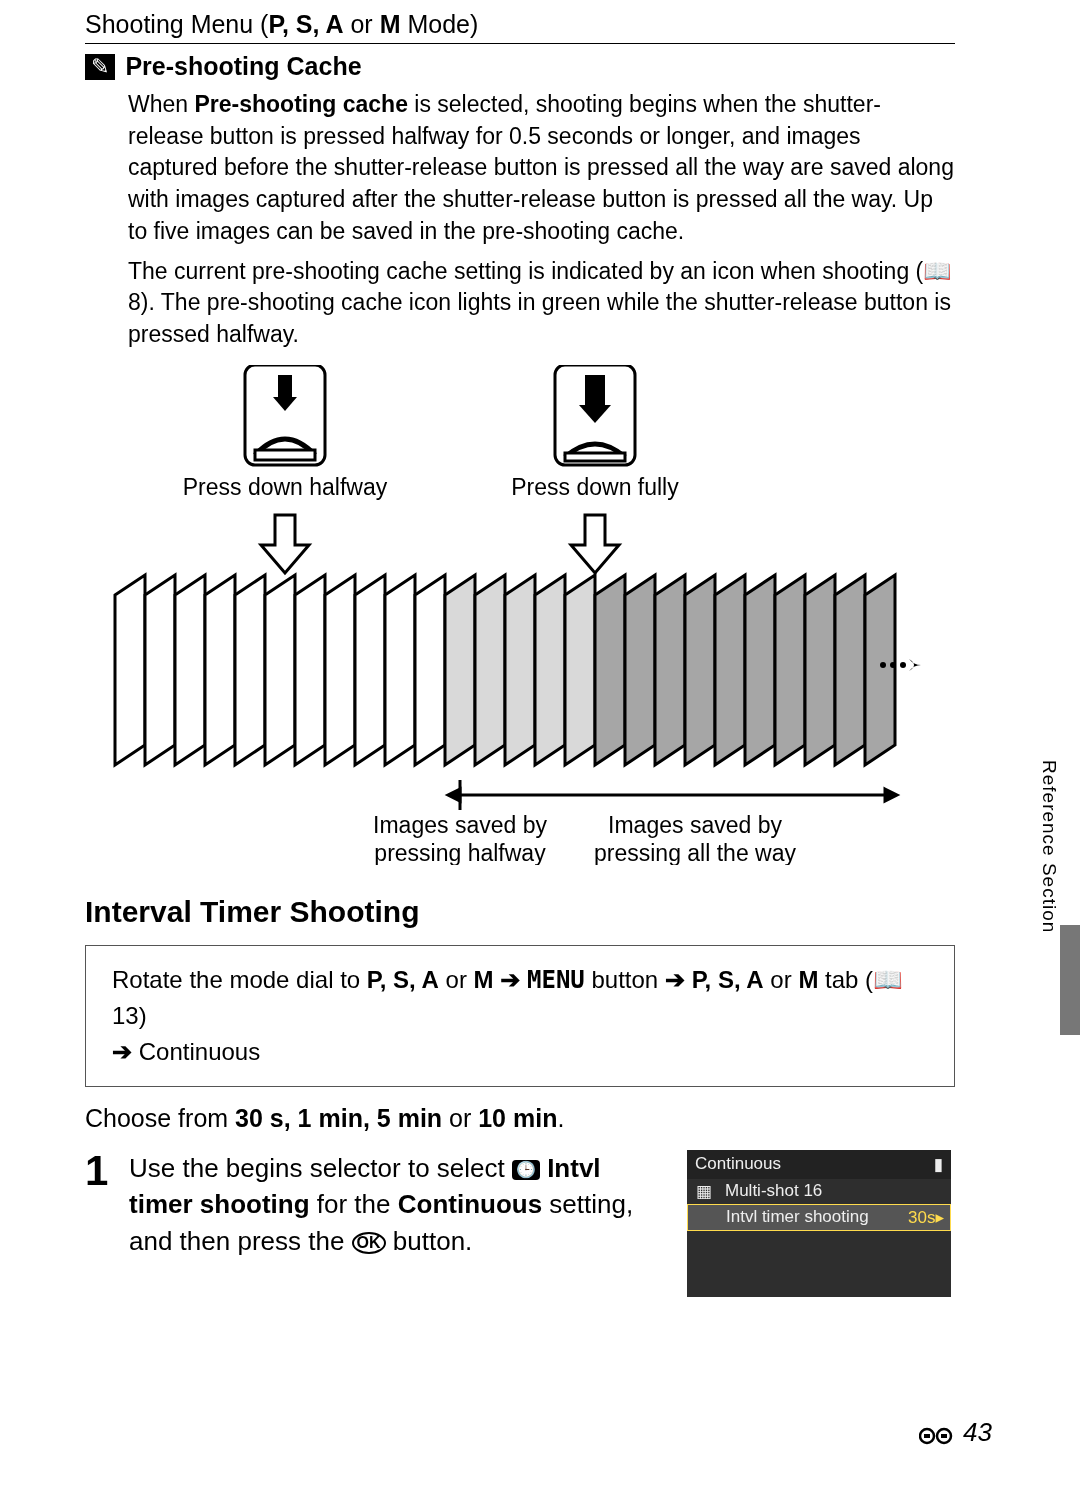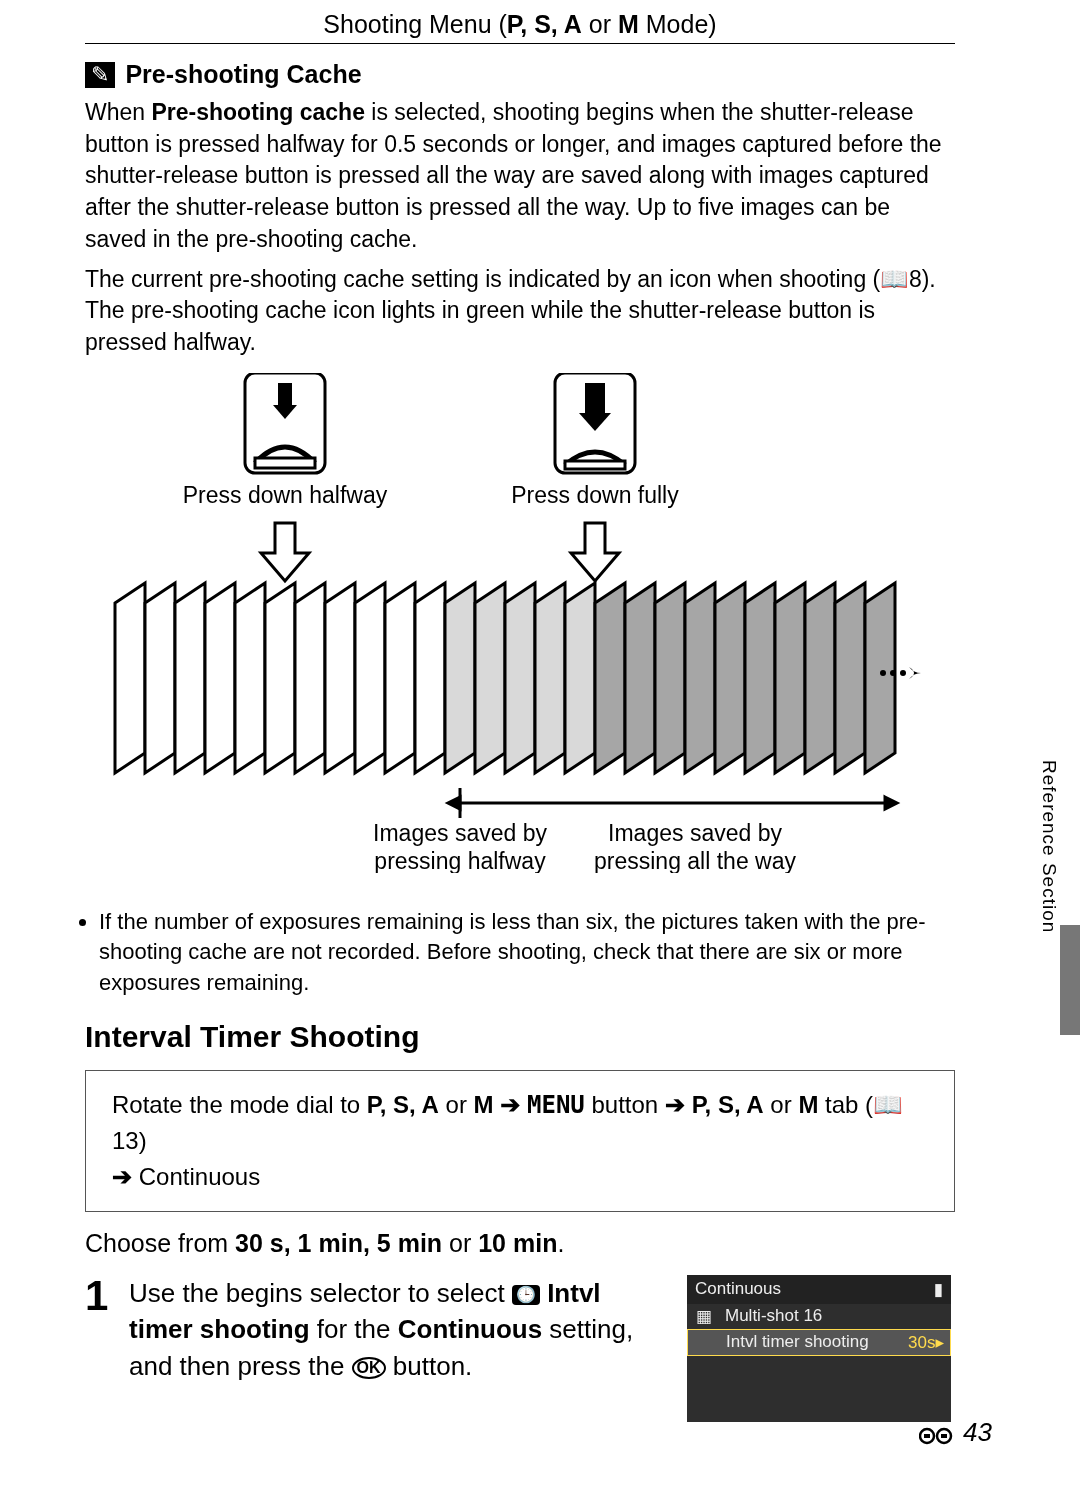--- a/index.html
+++ b/index.html
@@ -13,25 +13,25 @@
     position: relative;
     box-sizing: border-box;
   }
   .page {
     position: absolute;
     left: 85px;
     top: 10px;
     width: 870px;
   }
   .header {
-    text-align: center;
+    text-align: left;
     font-size: 25px;
     padding-bottom: 4px;
     border-bottom: 1px solid #000;
-    margin-bottom: 16px;
+    margin-bottom: 8px;
   }
   .psam { font-weight: 700; }
   .section-title-row {
     display: flex;
     align-items: center;
     gap: 10px;
     margin-bottom: 8px;
   }
   .pencil-badge {
     background: #000;
@@ -42,20 +42,21 @@
     line-height: 1;
   }
   .section-title {
     font-weight: 700;
     font-size: 25px;
   }
   .body-text {
     font-size: 23px;
     line-height: 1.38;
     margin-bottom: 8px;
+    margin-left: 43px;
   }
   .diagram {
     width: 840px;
     height: 500px;
     margin: 6px 0 8px 0;
   }
   .bullets {
     font-size: 22px;
     line-height: 1.38;
     padding-left: 14px;
@@ -283,23 +284,20 @@
       <line x1="375" y1="430" x2="800" y2="430"></line>
       <polygon points="800,424 812,430 800,436" fill="#000"></polygon>
       <polygon points="375,424 363,430 375,436" fill="#000"></polygon>
     </g>
     <text x="375" y="468" text-anchor="middle" font-size="23">Images saved by</text>
     <text x="375" y="496" text-anchor="middle" font-size="23">pressing halfway</text>
     <text x="610" y="468" text-anchor="middle" font-size="23">Images saved by</text>
     <text x="610" y="496" text-anchor="middle" font-size="23">pressing all the way</text>
   </svg>
 
-  <ul class="bullets">
-    <li>If the number of exposures remaining is less than six, the pictures taken with the pre-shooting cache are not recorded. Before shooting, check that there are six or more exposures remaining.</li>
-  </ul>
 
   <div class="h2">Interval Timer Shooting</div>
 
   <div class="nav-box">
     <span>Rotate the mode dial to </span><span class="psam">P, S, A</span><span> or </span><span class="psam">M</span><span class="arrow"> ➔ </span><span style="font-family:monospace;font-weight:600">MENU</span><span> button </span><span class="arrow"> ➔ </span> <span class="psam">P, S, A</span><span> or </span><span class="psam">M</span><span> tab (</span><span class="bookref">📖</span><span>13</span><span>) </span><br>
     <span class="arrow"> ➔ </span><span> Continuous</span>
   </div>
 
   <div class="choose">
     <span>Choose from </span><b>30 s, 1 min, 5 min</b><span> or </span><b>10 min</b><span>.</span>

